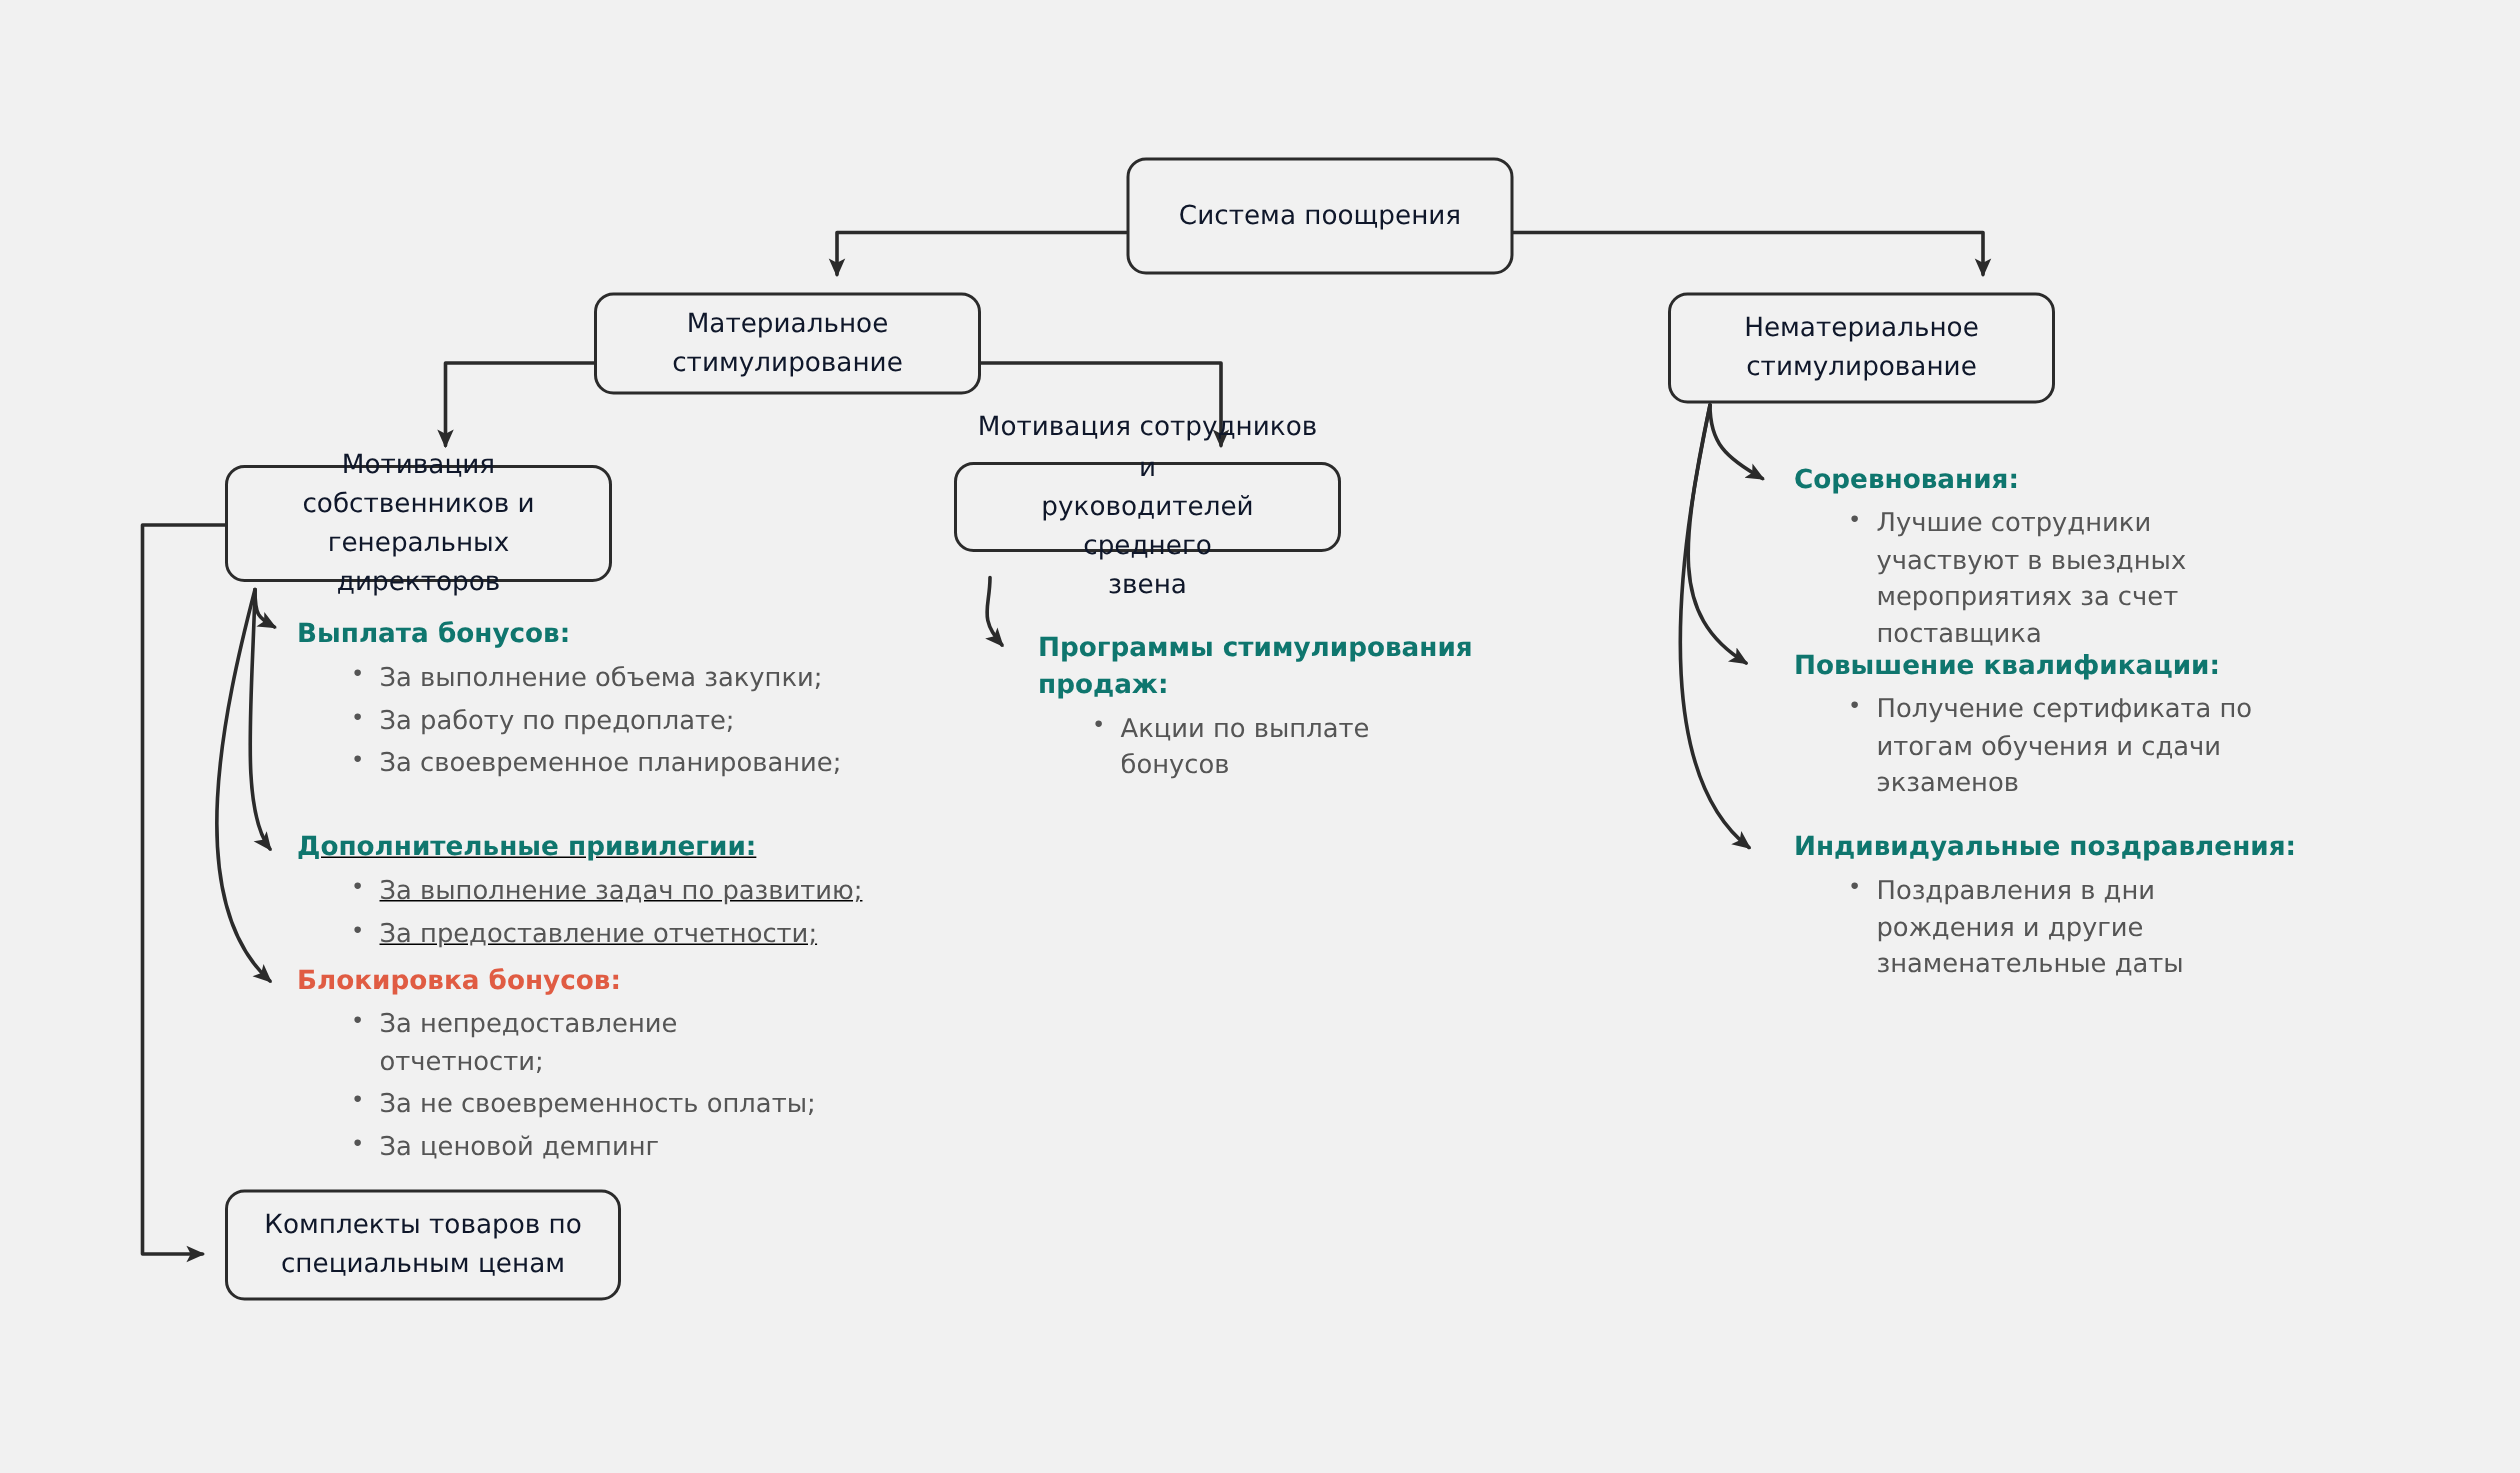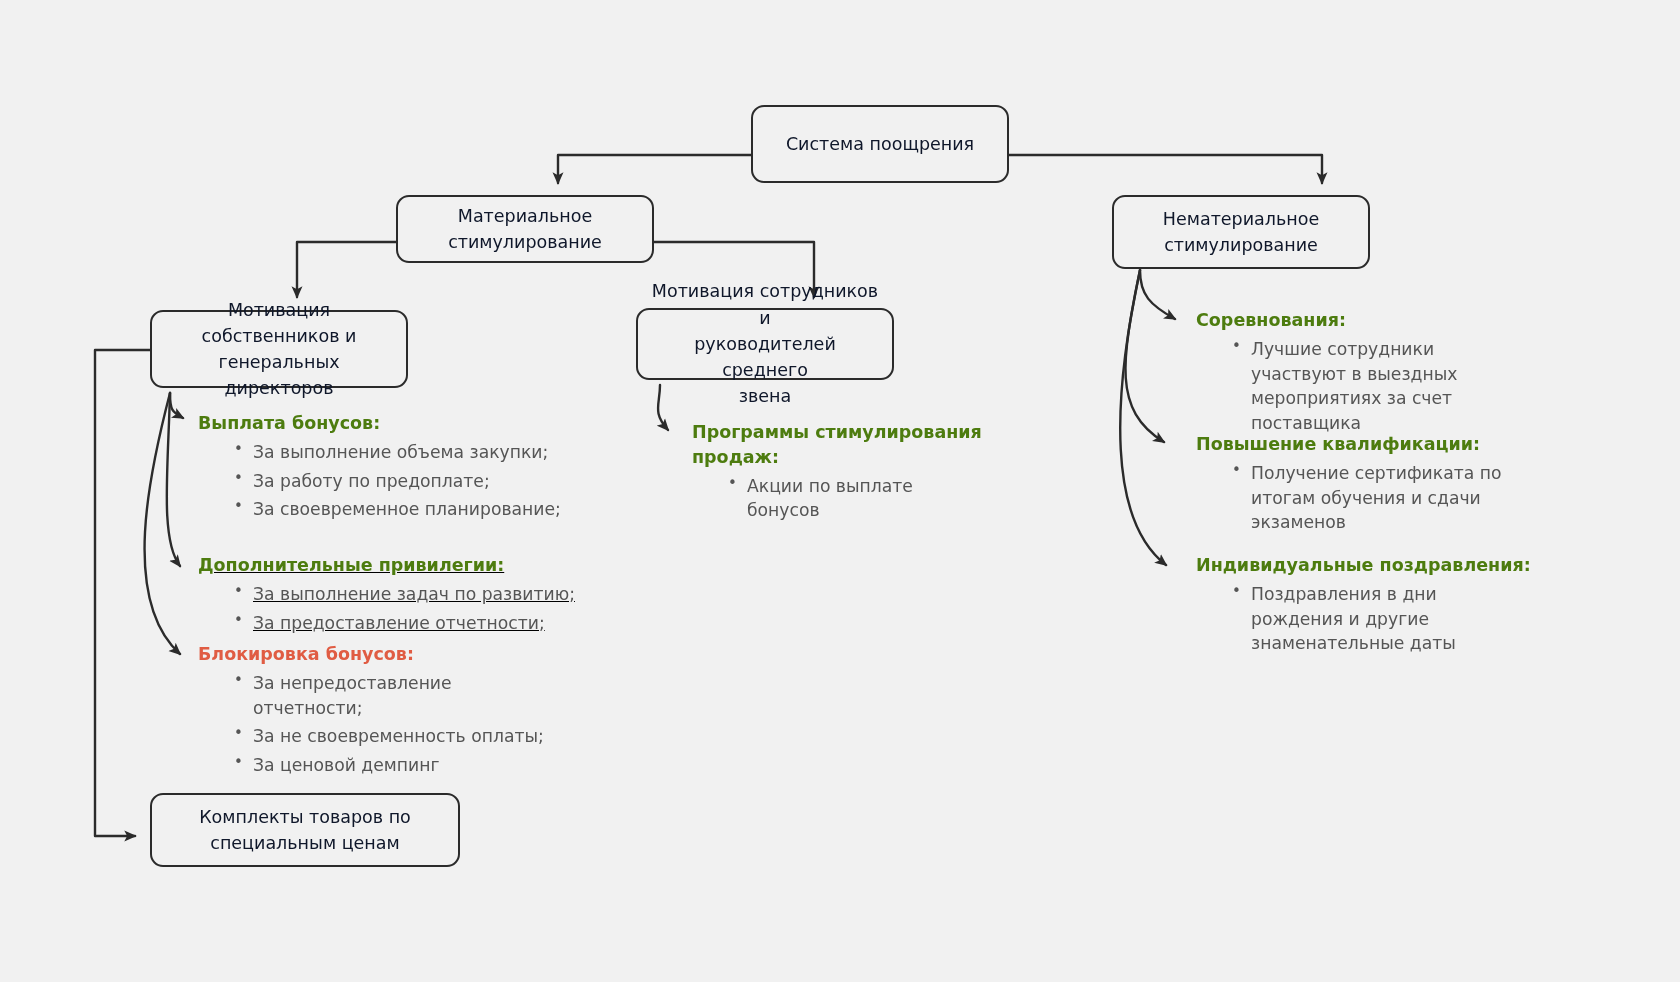--- a/index.html
+++ b/index.html
@@ -47,21 +47,21 @@
   .node-label {
     display: block;
     white-space: pre-line;
   }
   .leaf-group {
     position: absolute;
   }
   .leaf-head {
     font-weight: bold;
     font-size: 17.5px;
-    color: #4d7c0f;
+    color: #0f766e;
     line-height: 1.42;
     margin: 0;
     white-space: pre-line;
   }
   .leaf-head.accent {
     color: #e05c43;
   }
   ul.leaf-items {
     list-style: none;
     margin: 0;
@@ -132,27 +132,27 @@
   <div class="node" style="left:1112px; top:195px; width:258px; height:74px;">
     <span class="node-label">Нематериальное
 стимулирование</span>
   </div>
 
   <div class="node" style="left:150px; top:310px; width:258px; height:78px;">
     <span class="node-label">Мотивация собственников и
 генеральных директоров</span>
   </div>
 
-  <div class="node" style="left:636px; top:308px; width:258px; height:72px;">
+  <div class="node" style="left:636px; top:308px; width:258px; height:60px;">
     <span class="node-label">Мотивация сотрудников  и
 руководителей среднего
 звена</span>
   </div>
 
-  <div class="node" style="left:150px; top:793px; width:310px; height:74px;">
+  <div class="node" style="left:150px; top:793px; width:264px; height:74px;">
     <span class="node-label">Комплекты товаров по
 специальным ценам</span>
   </div>
 
   <div class="leaf-group" style="left:198px; top:411px; width:380px;">
     <p class="leaf-head">Выплата бонусов:</p>
     <ul class="leaf-items">
       <li>За выполнение объема закупки;</li>
       <li>За работу по предоплате;</li>
       <li>За своевременное планирование;</li>

